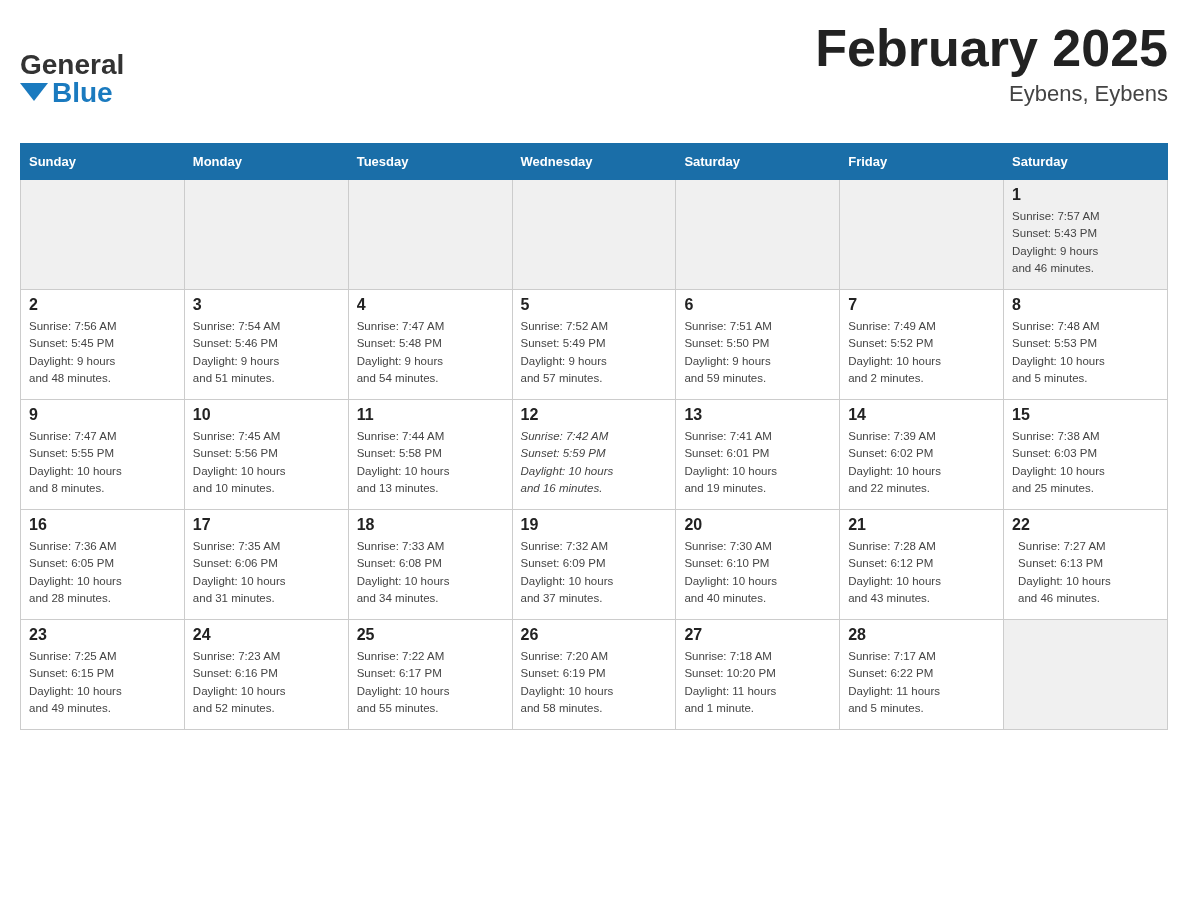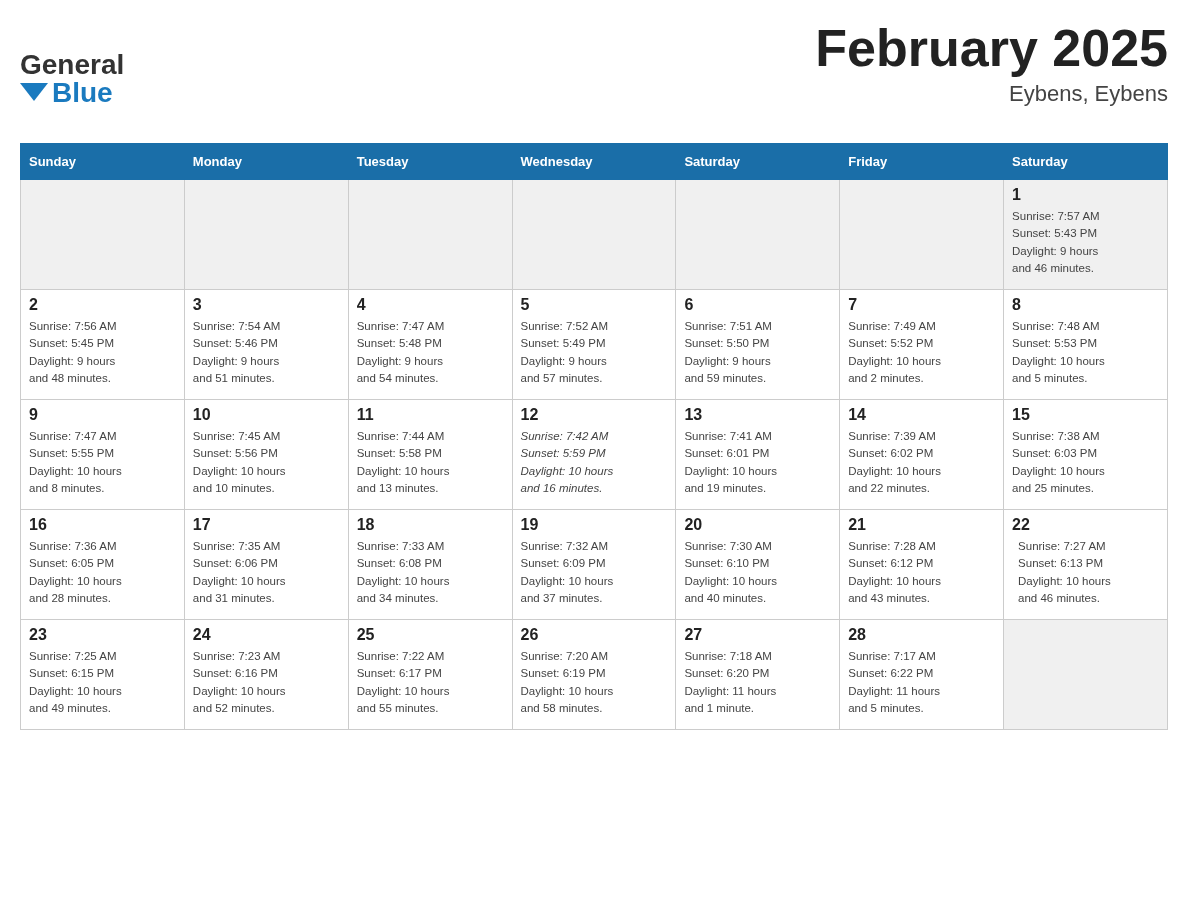--- a/index.html
+++ b/index.html
@@ -334,21 +334,21 @@
         <td>
           <span class="day-number">26</span>
           <div class="day-info" style="white-space: pre-line;">Sunrise: 7:20 AM
 Sunset: 6:19 PM
 Daylight: 10 hours
 and 58 minutes.</div>
         </td>
         <td>
           <span class="day-number">27</span>
           <div class="day-info" style="white-space: pre-line;">Sunrise: 7:18 AM
-Sunset: 6:20 PM
+Sunset: 10:20 PM
 Daylight: 11 hours
 and 1 minute.</div>
         </td>
         <td>
           <span class="day-number">28</span>
           <div class="day-info" style="white-space: pre-line;">Sunrise: 7:17 AM
 Sunset: 6:22 PM
 Daylight: 11 hours
 and 5 minutes.</div>
         </td>

